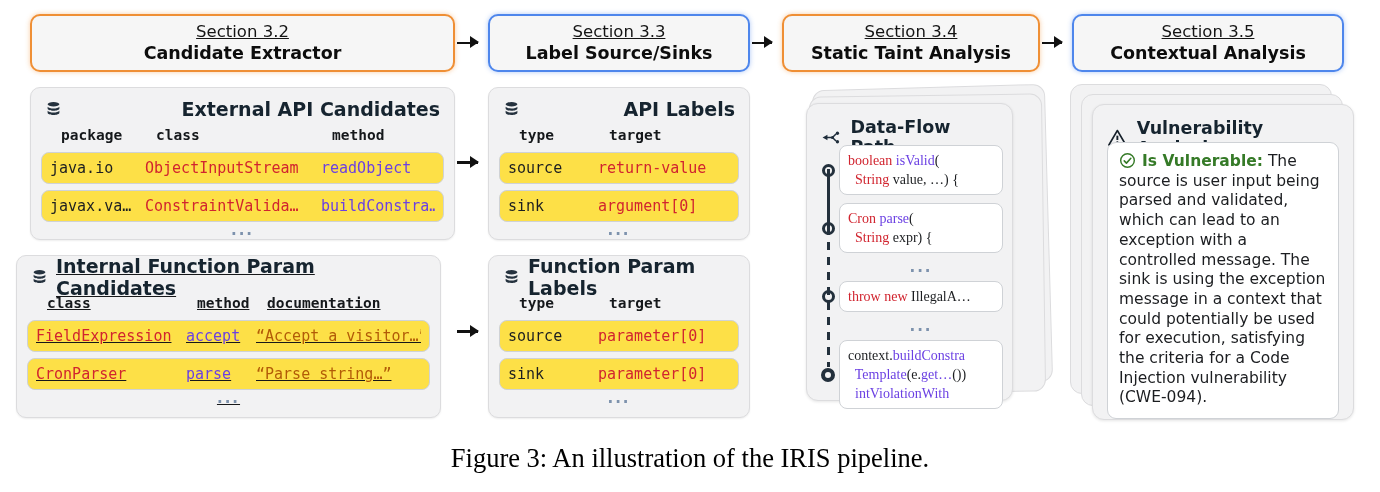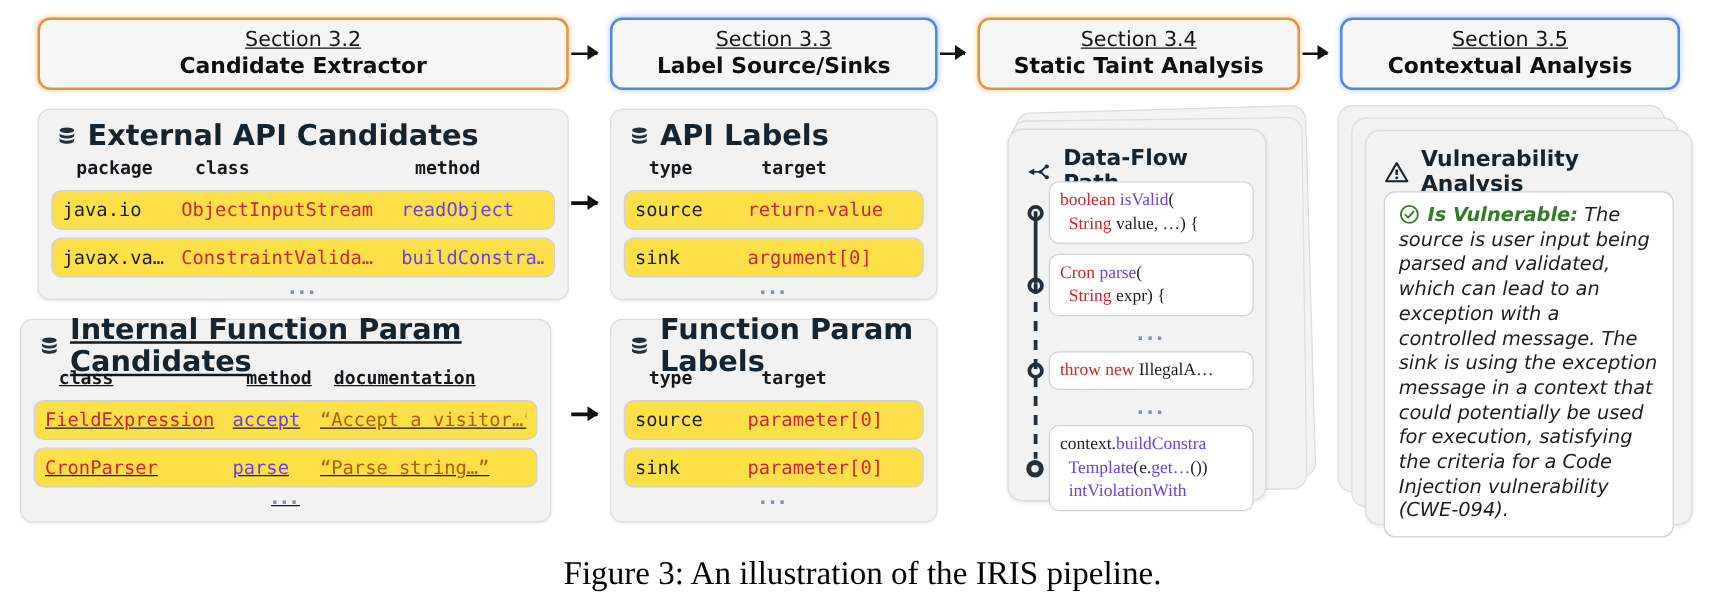--- a/index.html
+++ b/index.html
@@ -23,21 +23,21 @@
 
   
   .arrow { position:absolute; height:2.5px; background:#111; }
   .arrow::after { content:""; position:absolute; right:-1px; top:-5.2px;
     border-left:9px solid #111; border-top:6.4px solid transparent; border-bottom:6.4px solid transparent; }
 
   
   .panel { position:absolute; background:var(--panel-bg); border:1.5px solid var(--panel-bd);
            border-radius:10px; box-shadow:0 1px 2px rgba(0,0,0,.07); padding-top:8px; }
   .panel-title { display:flex; align-items:center; gap:8px; padding:2px 14px 0 14px;
-                 font-size:23px; font-weight:bold; color:#16242f; height:24px; }
+                 font-size:19px; font-weight:bold; color:#16242f; height:24px;justify-content:space-between; }
   .panel-title svg { flex:0 0 auto; }
   .tbl-head { display:flex; margin:4px 10px 0 22px; padding:0 8px; height:22px; align-items:center;
               font-family:"DejaVu Sans Mono","Liberation Mono",monospace; font-weight:bold; font-size:14.5px; color:#15181b; }
   .trow { display:flex; align-items:center; margin:6px 10px 0 10px; padding:6px 8px; background:#fde047;
           border:1.5px solid var(--row-bd); border-radius:8px;
           font-family:"DejaVu Sans Mono","Liberation Mono",monospace; font-size:15px; white-space:pre; }
   .col { overflow:hidden; white-space:pre; }
   .t-extapi .c1{width:95px;} .t-extapi .c2{width:176px;} .t-extapi .c3{flex:1;}
   .t-intfn  .c1{width:150px;} .t-intfn .c2{width:70px;}  .t-intfn .c3{flex:1;}
   .t-labels .c1{width:90px;}  .t-labels .c2{flex:1;}
@@ -64,23 +64,23 @@
   .node-hollow { width:13px; height:13px; border:3px solid #23303c; border-radius:50%; background:var(--panel-bg); }
   .node-filled { width:14px; height:14px; border:4.5px solid #23303c; border-radius:50%; background:var(--panel-bg); }
   .df-box { flex:1; background:#fff; border:1.5px solid var(--row-bd); border-radius:8px;
             padding:5px 8px; font-family:Liberation Serif, serif;
             font-size:14px; line-height:19px; }
   .df-box div { white-space:pre; }
   .df-ellipsis { flex:1; text-align:center; font-weight:bold; color:var(--slate);
                  font-size:15px; letter-spacing:2px; line-height:12px; }
 
   
-  .vuln-box { position:absolute; left:14px; right:14px; top:48px; background:#fff;
+  .vuln-box { position:absolute; left:14px; right:14px; top:37px; background:#fff;
               border:1.5px solid var(--row-bd); border-radius:9px; padding:9px 11px 10px 11px;
-              font-size:15.5px; line-height:19.7px; color:#1b1d20;font-style:italic; }
+              font-size:15.5px; line-height:19.7px; color:#1b1d20; }
   .verdict-icon { display:inline-block; vertical-align:-3px; margin-right:6px; }
   .verdict { font-weight:bold; color:var(--green); }
 
   
   .caption { position:absolute; left:0; right:0; top:443px; text-align:center;
              font-family:"Liberation Serif","DejaVu Serif",serif; font-size:26.5px; color:#000; }
 </style>
 </head>
 <body>
 

